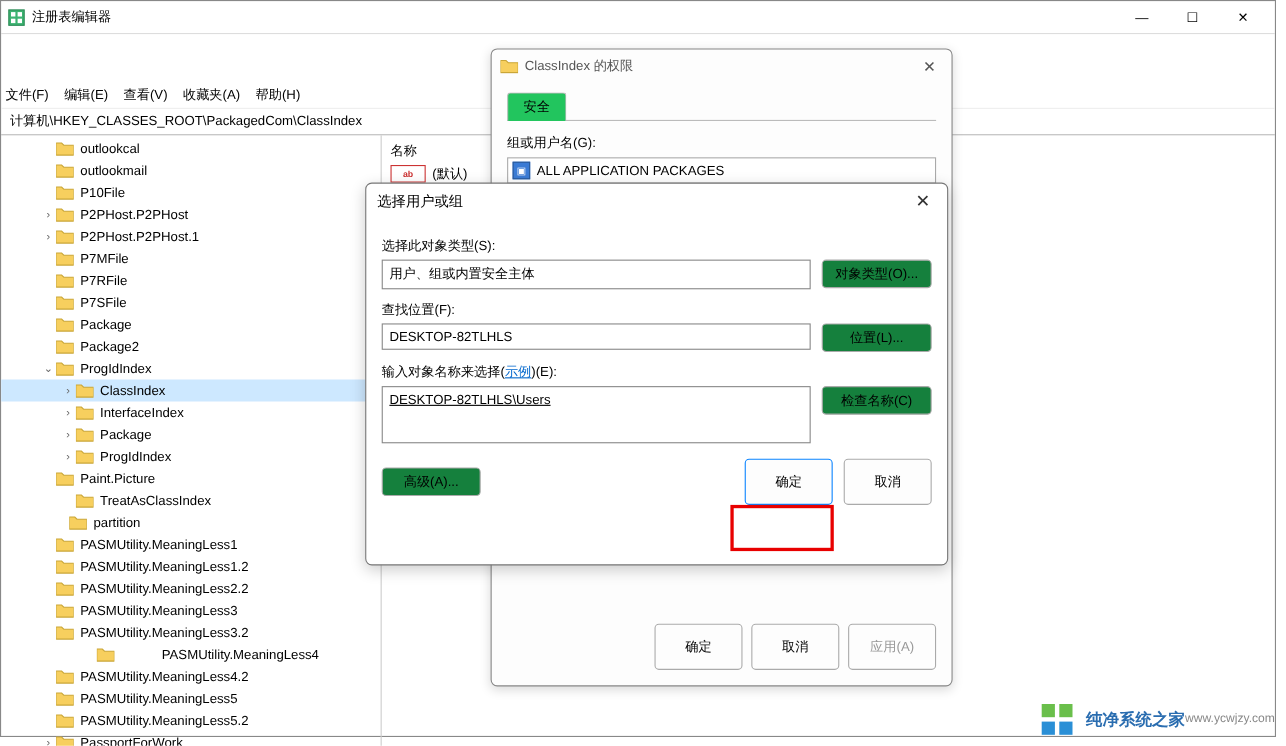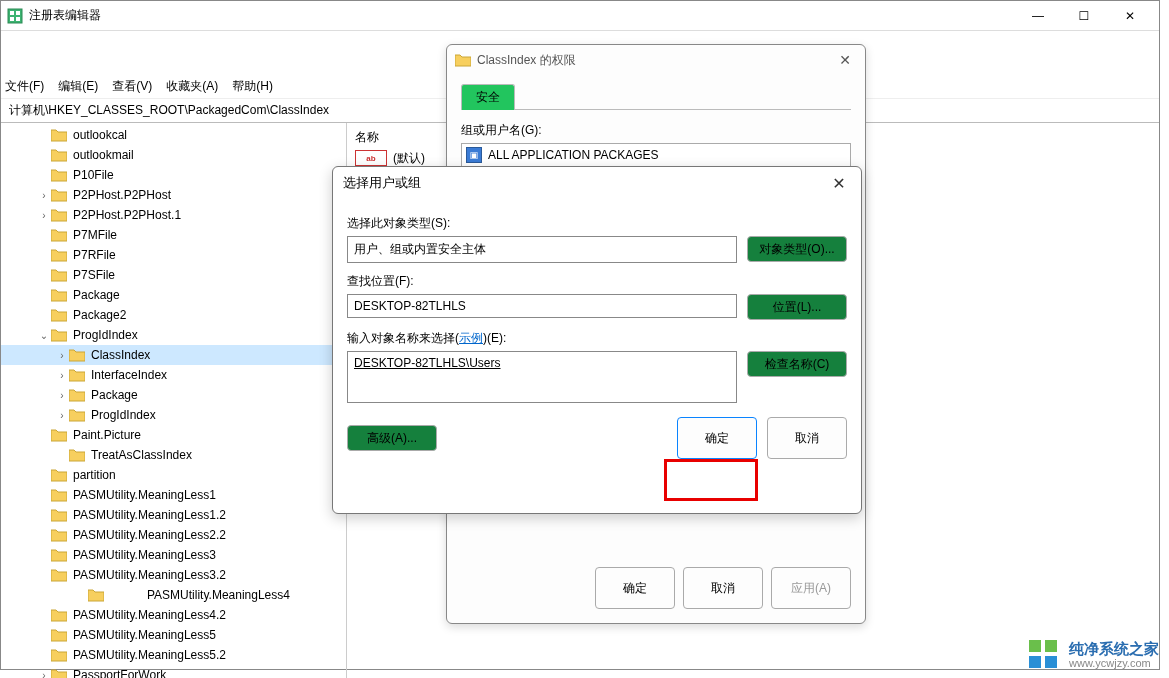--- a/index.html
+++ b/index.html
@@ -58,21 +58,21 @@
 .side-btn { width: 100px; height: 26px; border: 1px solid #aaa; background: #15803d; border-radius: 4px; font-size: 12px; }
 .multiline { height: 52px; resize: none; font-family: inherit; }
 .underlined { text-decoration: underline; }
 .link { color: #0066cc; text-decoration: underline; }
 .select-bottom { margin-top: 14px; display: flex; justify-content: space-between; align-items: center; }
 .highlight-ok { position: absolute; left: 664px; top: 459px; width: 94px; height: 42px; border: 3px solid #e80000; pointer-events: none; z-index: 50; }
 
 
 .watermark { position: absolute; right: 10px; bottom: 6px; display: flex; align-items: center; gap: 8px; }
 .watermark .logo { width: 34px; height: 34px; }
-.watermark .txt { display:flex; flex-direction:column; line-height:1.1; }
+.watermark .txt { display:flex; flex-direction:row; line-height:1.1; }
 .watermark .l1 { font-size: 15px; font-weight: bold; color: #2a6db0; }
 .watermark .l2 { font-size: 11px; color: #888; }
 
 
 .tree-pane::-webkit-scrollbar { width: 16px; }
 .tree-pane::-webkit-scrollbar-track { background: #f0f0f0; }
 .tree-pane::-webkit-scrollbar-thumb { background: #c8c8c8; border: 1px solid #aaa; }
 </style>
 </head>
 <body>
@@ -220,21 +220,21 @@
           </svg>
           <span class="label">Paint.Picture</span>
         </div>
         <div class="tree-item" style="padding-left: 54px;">
           <span class="expander"></span>
           <svg class="folder-icon" viewBox="0 0 16 14">
             <path d="M0 2h5l2 2h9v9H0z" fill="#f7cf5e" stroke="#caa637"></path>
           </svg>
           <span class="label">TreatAsClassIndex</span>
         </div>
-        <div class="tree-item" style="padding-left: 36px;">
+        <div class="tree-item" style="padding-left: 36px; margin-left: 12px;">
           <span class="expander"></span>
           <svg class="folder-icon" viewBox="0 0 16 14">
             <path d="M0 2h5l2 2h9v9H0z" fill="#f7cf5e" stroke="#caa637"></path>
           </svg>
           <span class="label">partition</span>
         </div>
         <div class="tree-item" style="padding-left: 36px;">
           <span class="expander"></span>
           <svg class="folder-icon" viewBox="0 0 16 14">
             <path d="M0 2h5l2 2h9v9H0z" fill="#f7cf5e" stroke="#caa637"></path>

